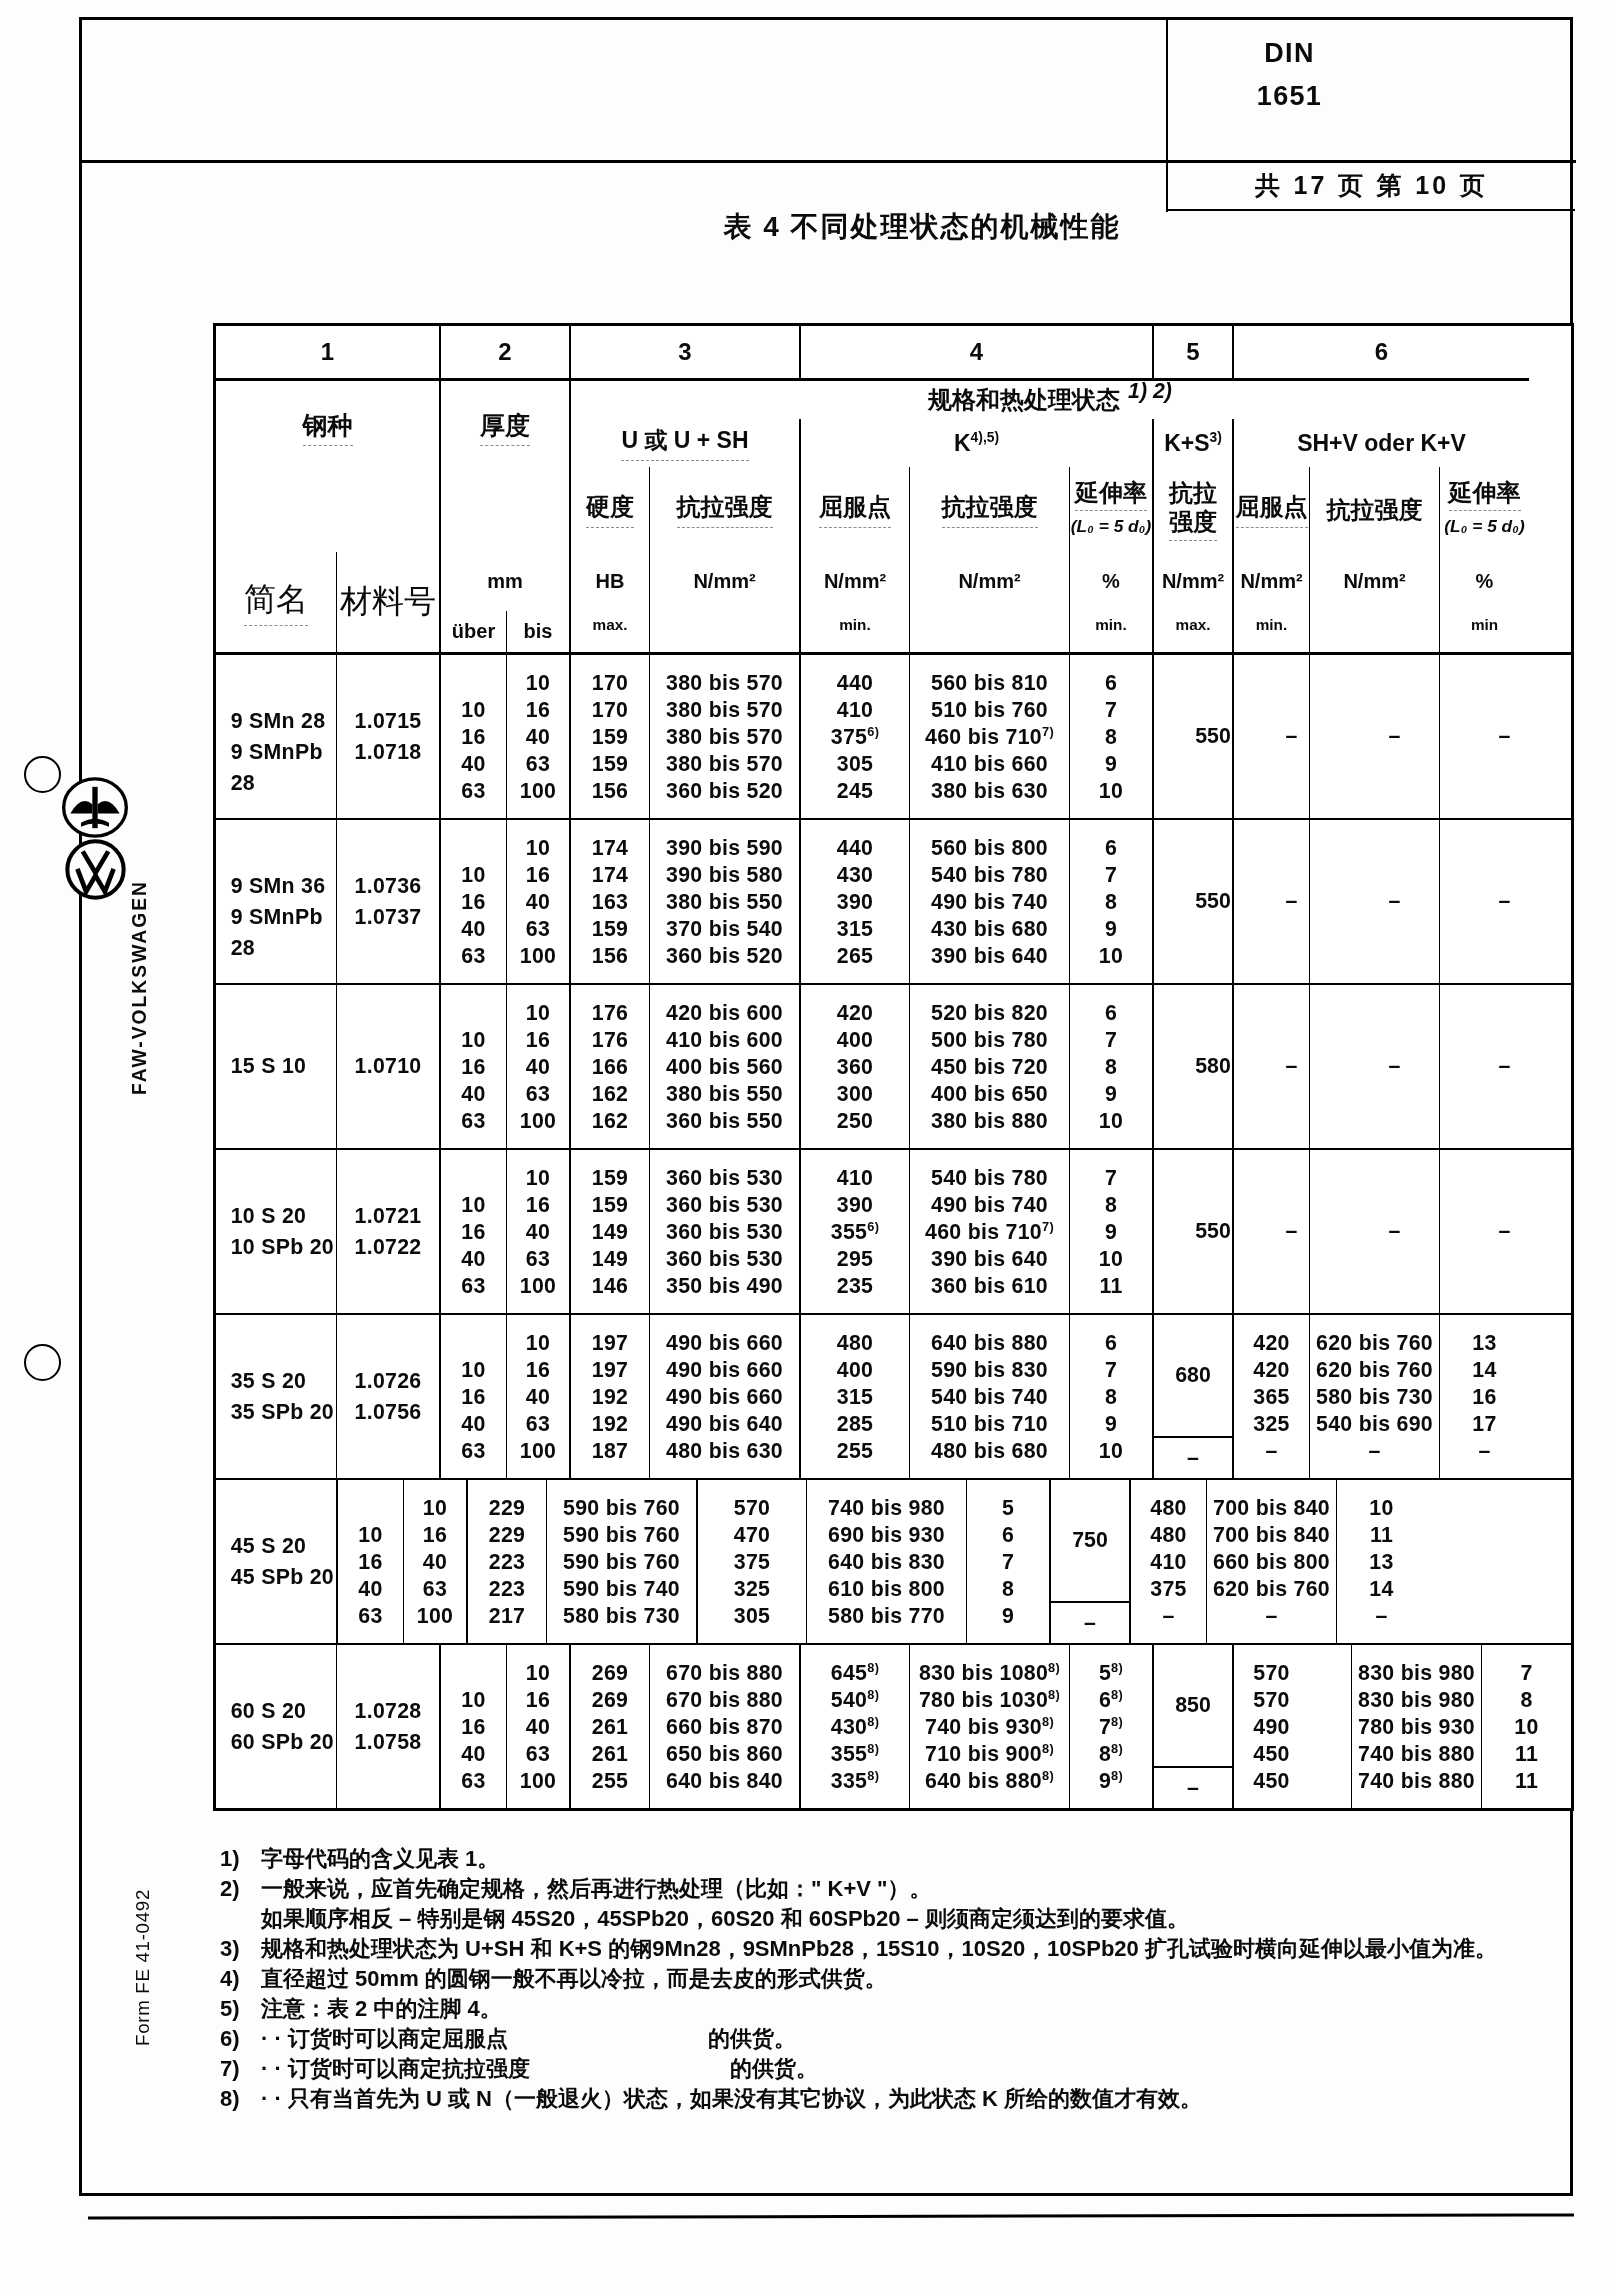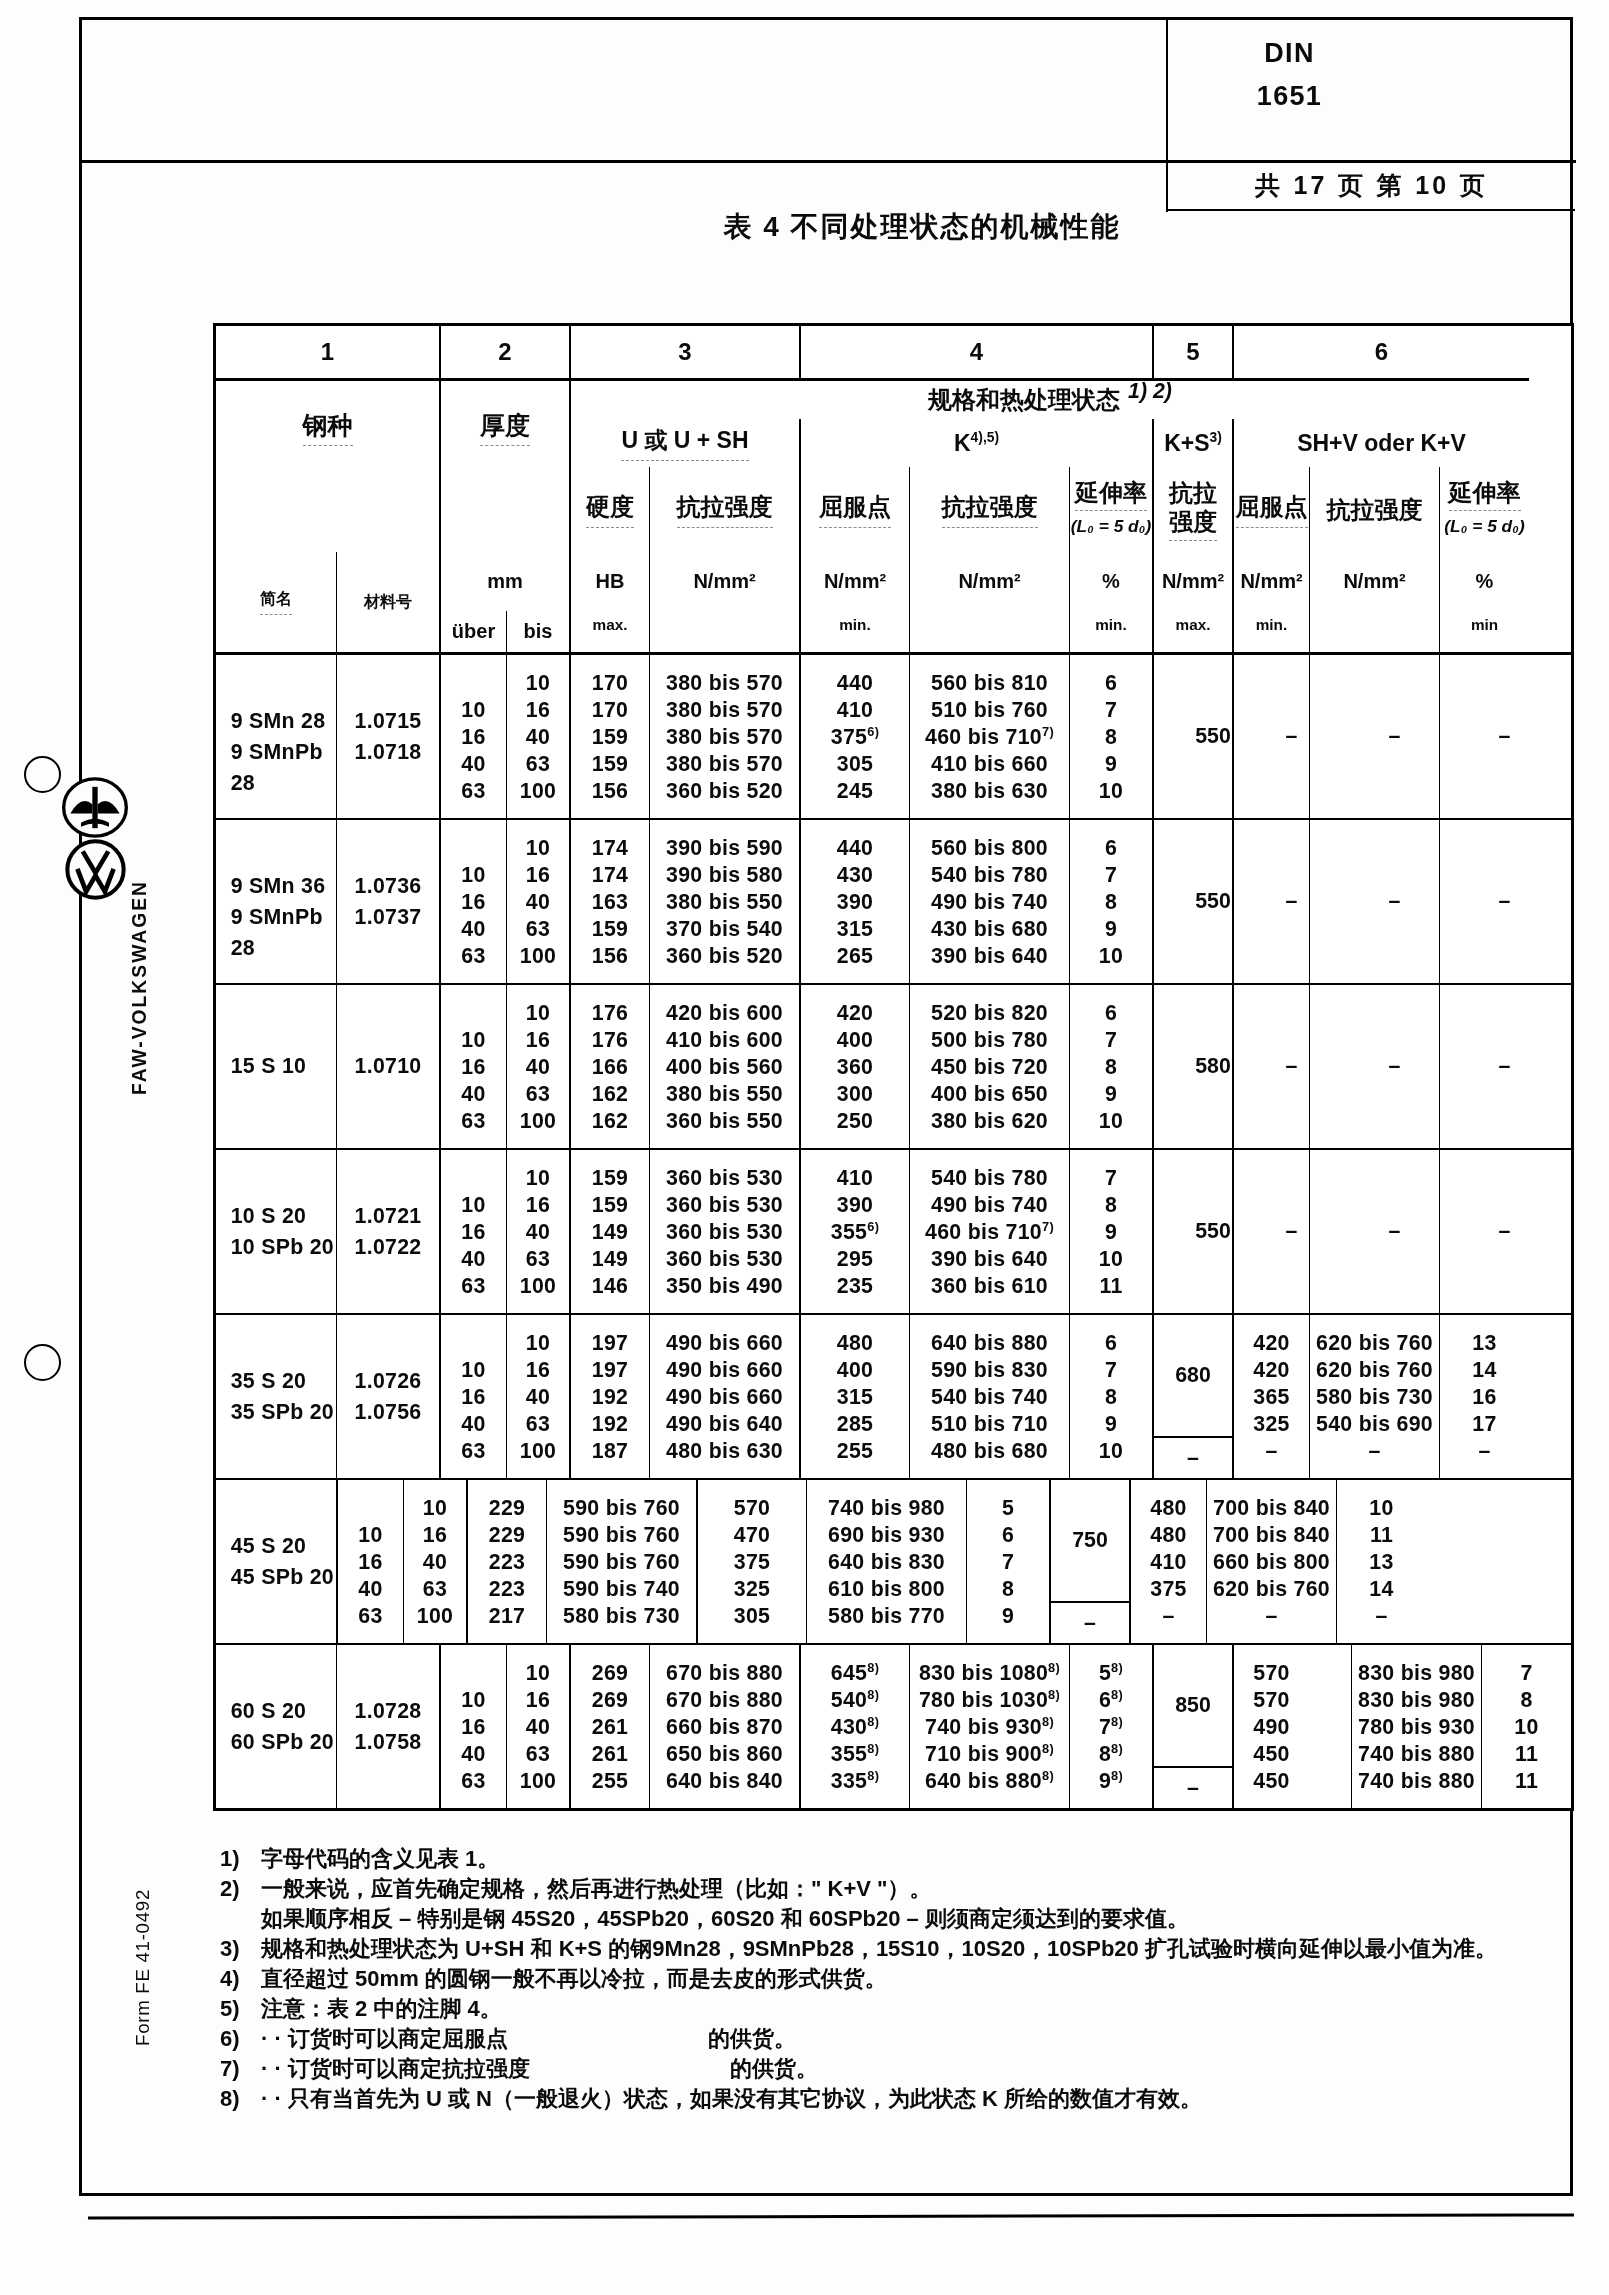--- a/index.html
+++ b/index.html
@@ -30,21 +30,21 @@
   .btT{border-top:3.3px solid #000;}
   .num{font-size:24px;font-weight:600;}
   .bigz{font-size:25px;font-weight:600;align-items:flex-start;padding-top:28px;}
   .spec{font-size:24px;font-weight:600;}
   .hand{font-style:italic;font-size:21.3px;transform:translateY(-9.3px);margin-left:8px;font-weight:700;}
   .treat{font-size:23px;font-weight:600;}
   .prop{font-size:24px;font-weight:600;}
   .col2line{flex-direction:column;line-height:29px;}
   .elsub{font-size:17.3px;font-weight:600;margin-top:1.3px;font-style:italic;}
   .unit{font-size:20px;font-weight:600;}
-  .uname{font-size:16px;font-weight:700;text-align:center;}
+  .uname{font-size:32px;font-weight:400;text-align:center;}
   .lim{font-size:15.3px;font-weight:600;align-items:flex-start;padding-top:5.3px;}
   .du{border-bottom:1.3px dashed rgba(0,0,0,.45);padding-bottom:3.3px;}
   sup{font-size:60%;line-height:0;vertical-align:super;}
 
   
   .group{display:flex;border-top:2px solid #000;}
   .group.first{border-top:3.3px solid #000;}
   .gcol{box-sizing:border-box;display:flex;flex-direction:column;}
   .gcol.pad{padding:14.7px 0;}
   .ln{height:27px;line-height:27px;font-size:21.3px;font-weight:600;text-align:center;letter-spacing:0.3px;}
@@ -379,21 +379,21 @@
           <div class="ln">400</div>
           <div class="ln">360</div>
           <div class="ln">300</div>
           <div class="ln">250</div>
         </div>
         <div class="gcol pad" style="width: 160px; border-left: 1.3px solid rgb(0, 0, 0);">
           <div class="ln">520 bis 820</div>
           <div class="ln">500 bis 780</div>
           <div class="ln">450 bis 720</div>
           <div class="ln">400 bis 650</div>
-          <div class="ln">380 bis 620</div>
+          <div class="ln">380 bis 880</div>
         </div>
         <div class="gcol pad" style="width: 83px; border-left: 1.3px solid rgb(0, 0, 0);">
           <div class="ln">6</div>
           <div class="ln">7</div>
           <div class="ln">8</div>
           <div class="ln">9</div>
           <div class="ln">10</div>
         </div>
         <div class="gcol ctr" style="width: 80px; border-left: 2px solid rgb(0, 0, 0); justify-content: center;">
           <div class="ks-top" style="height: 100%;">580</div>

